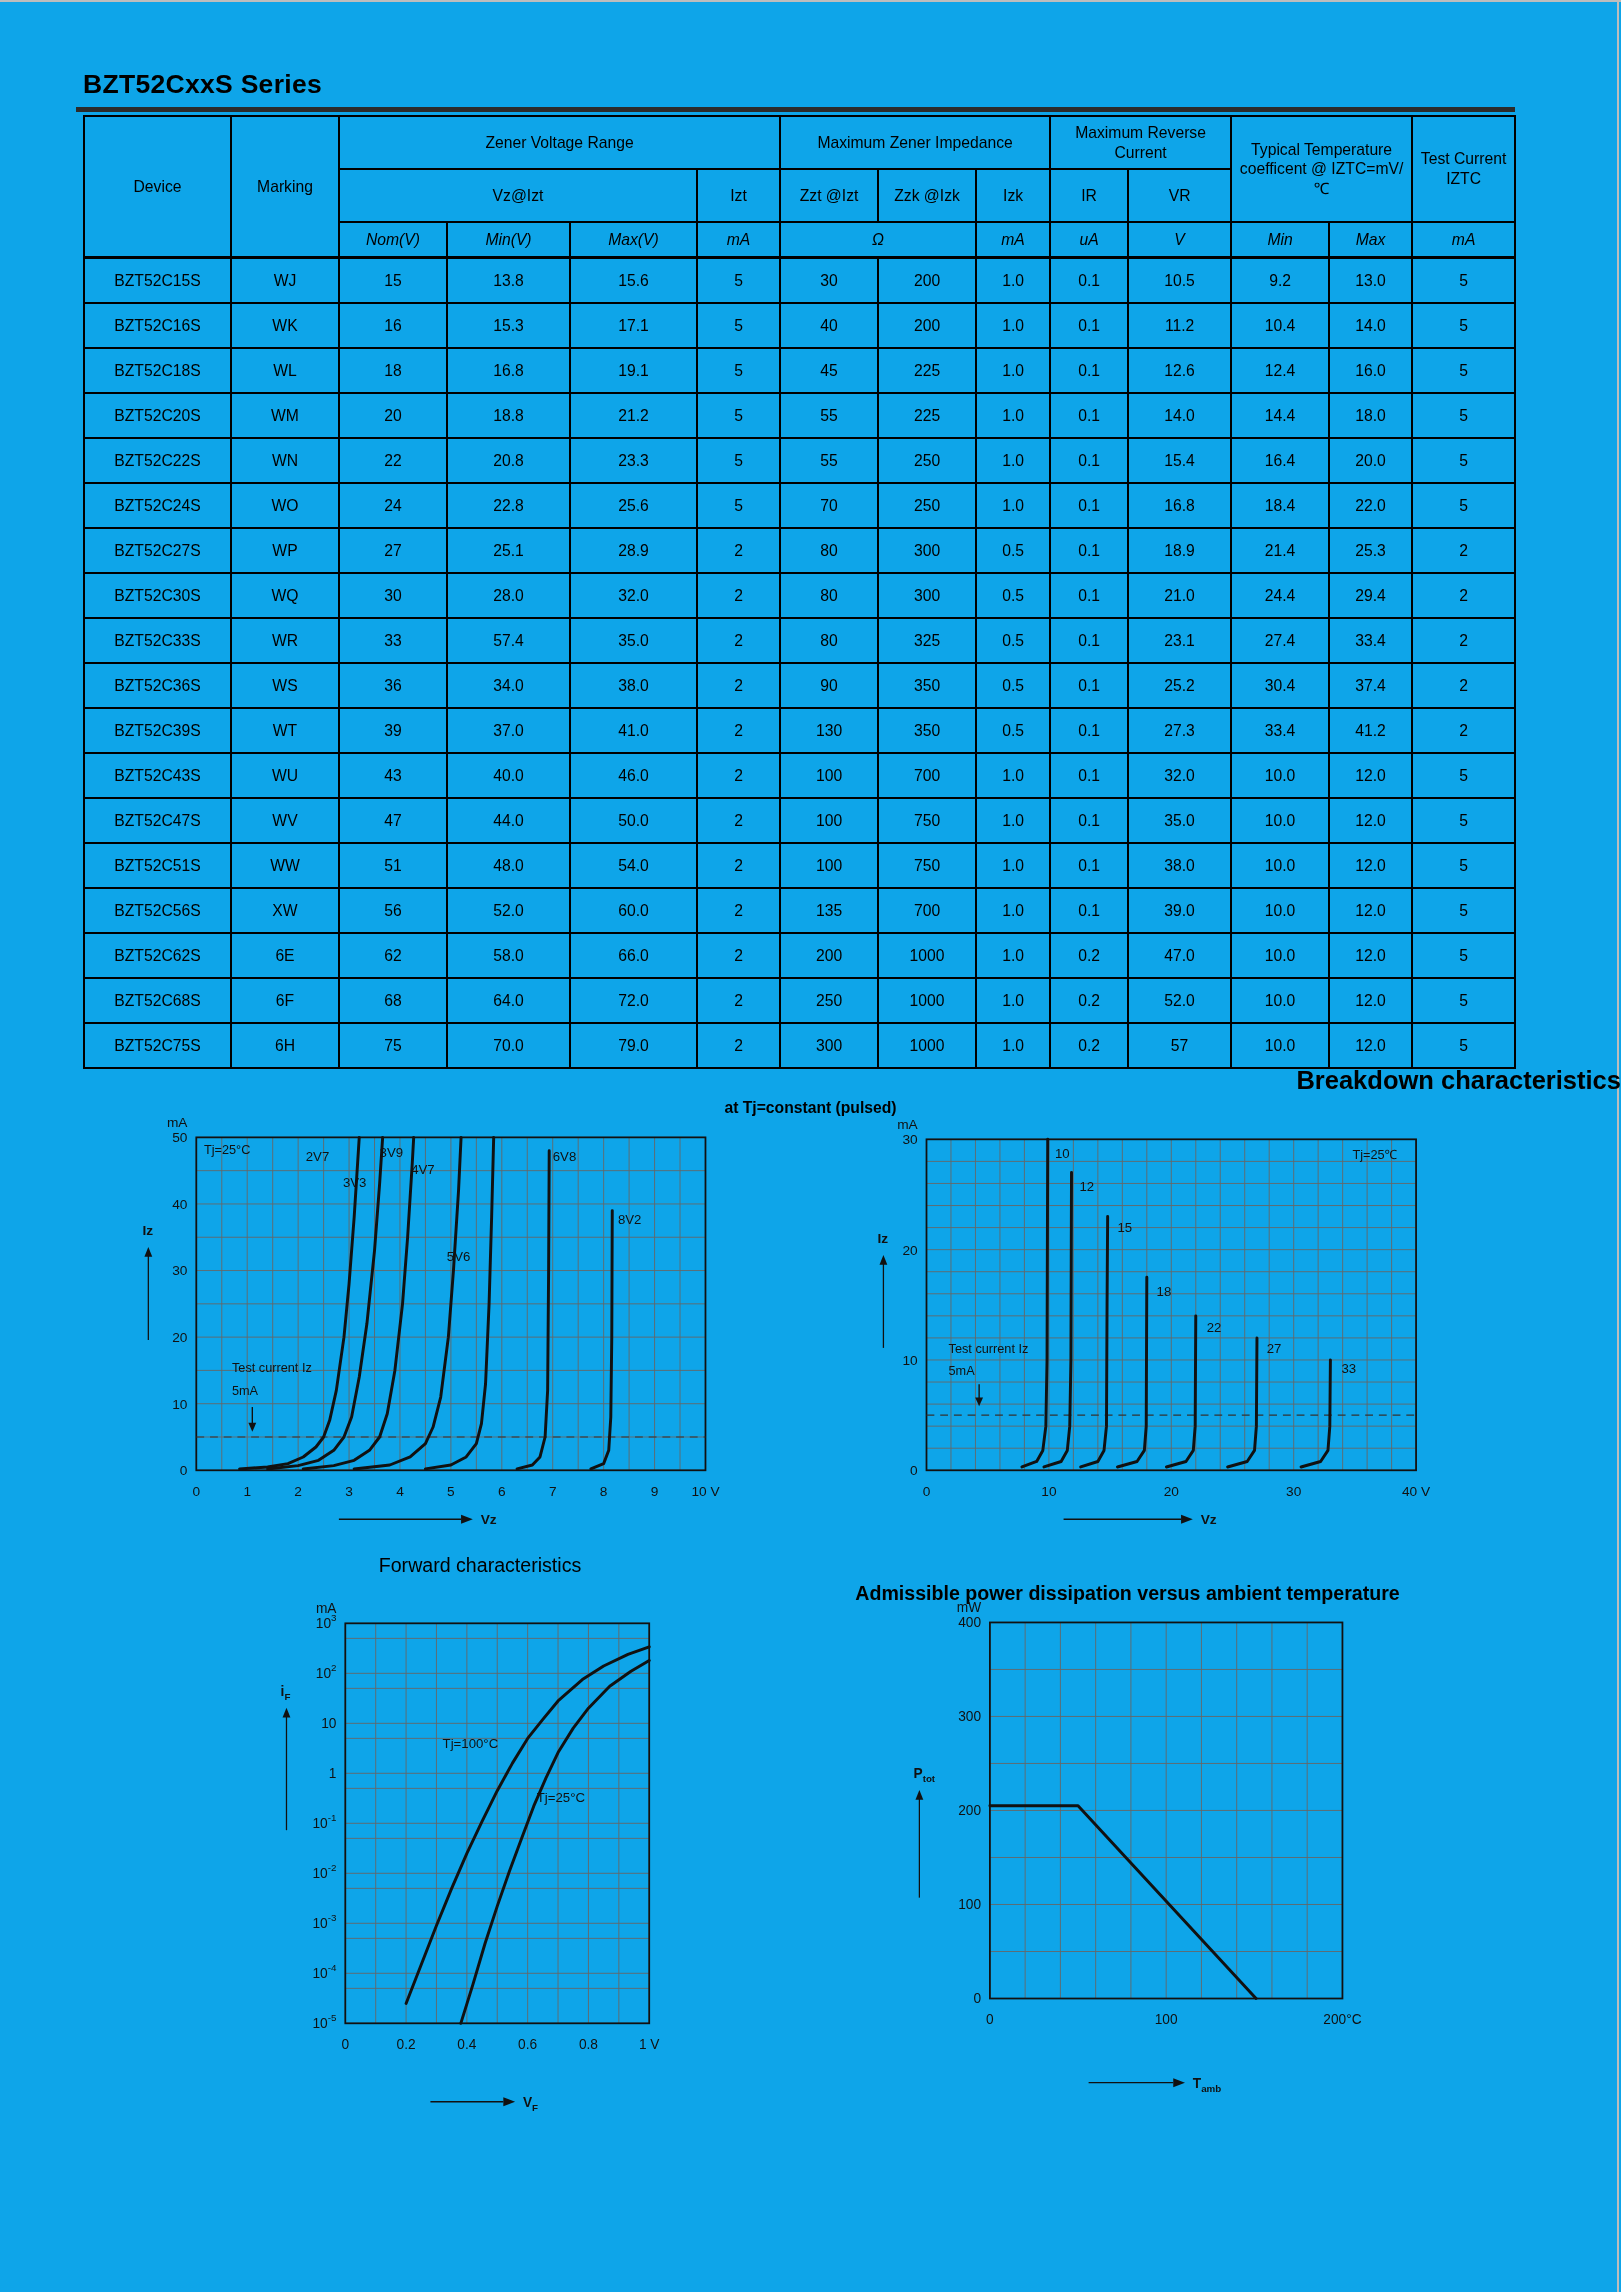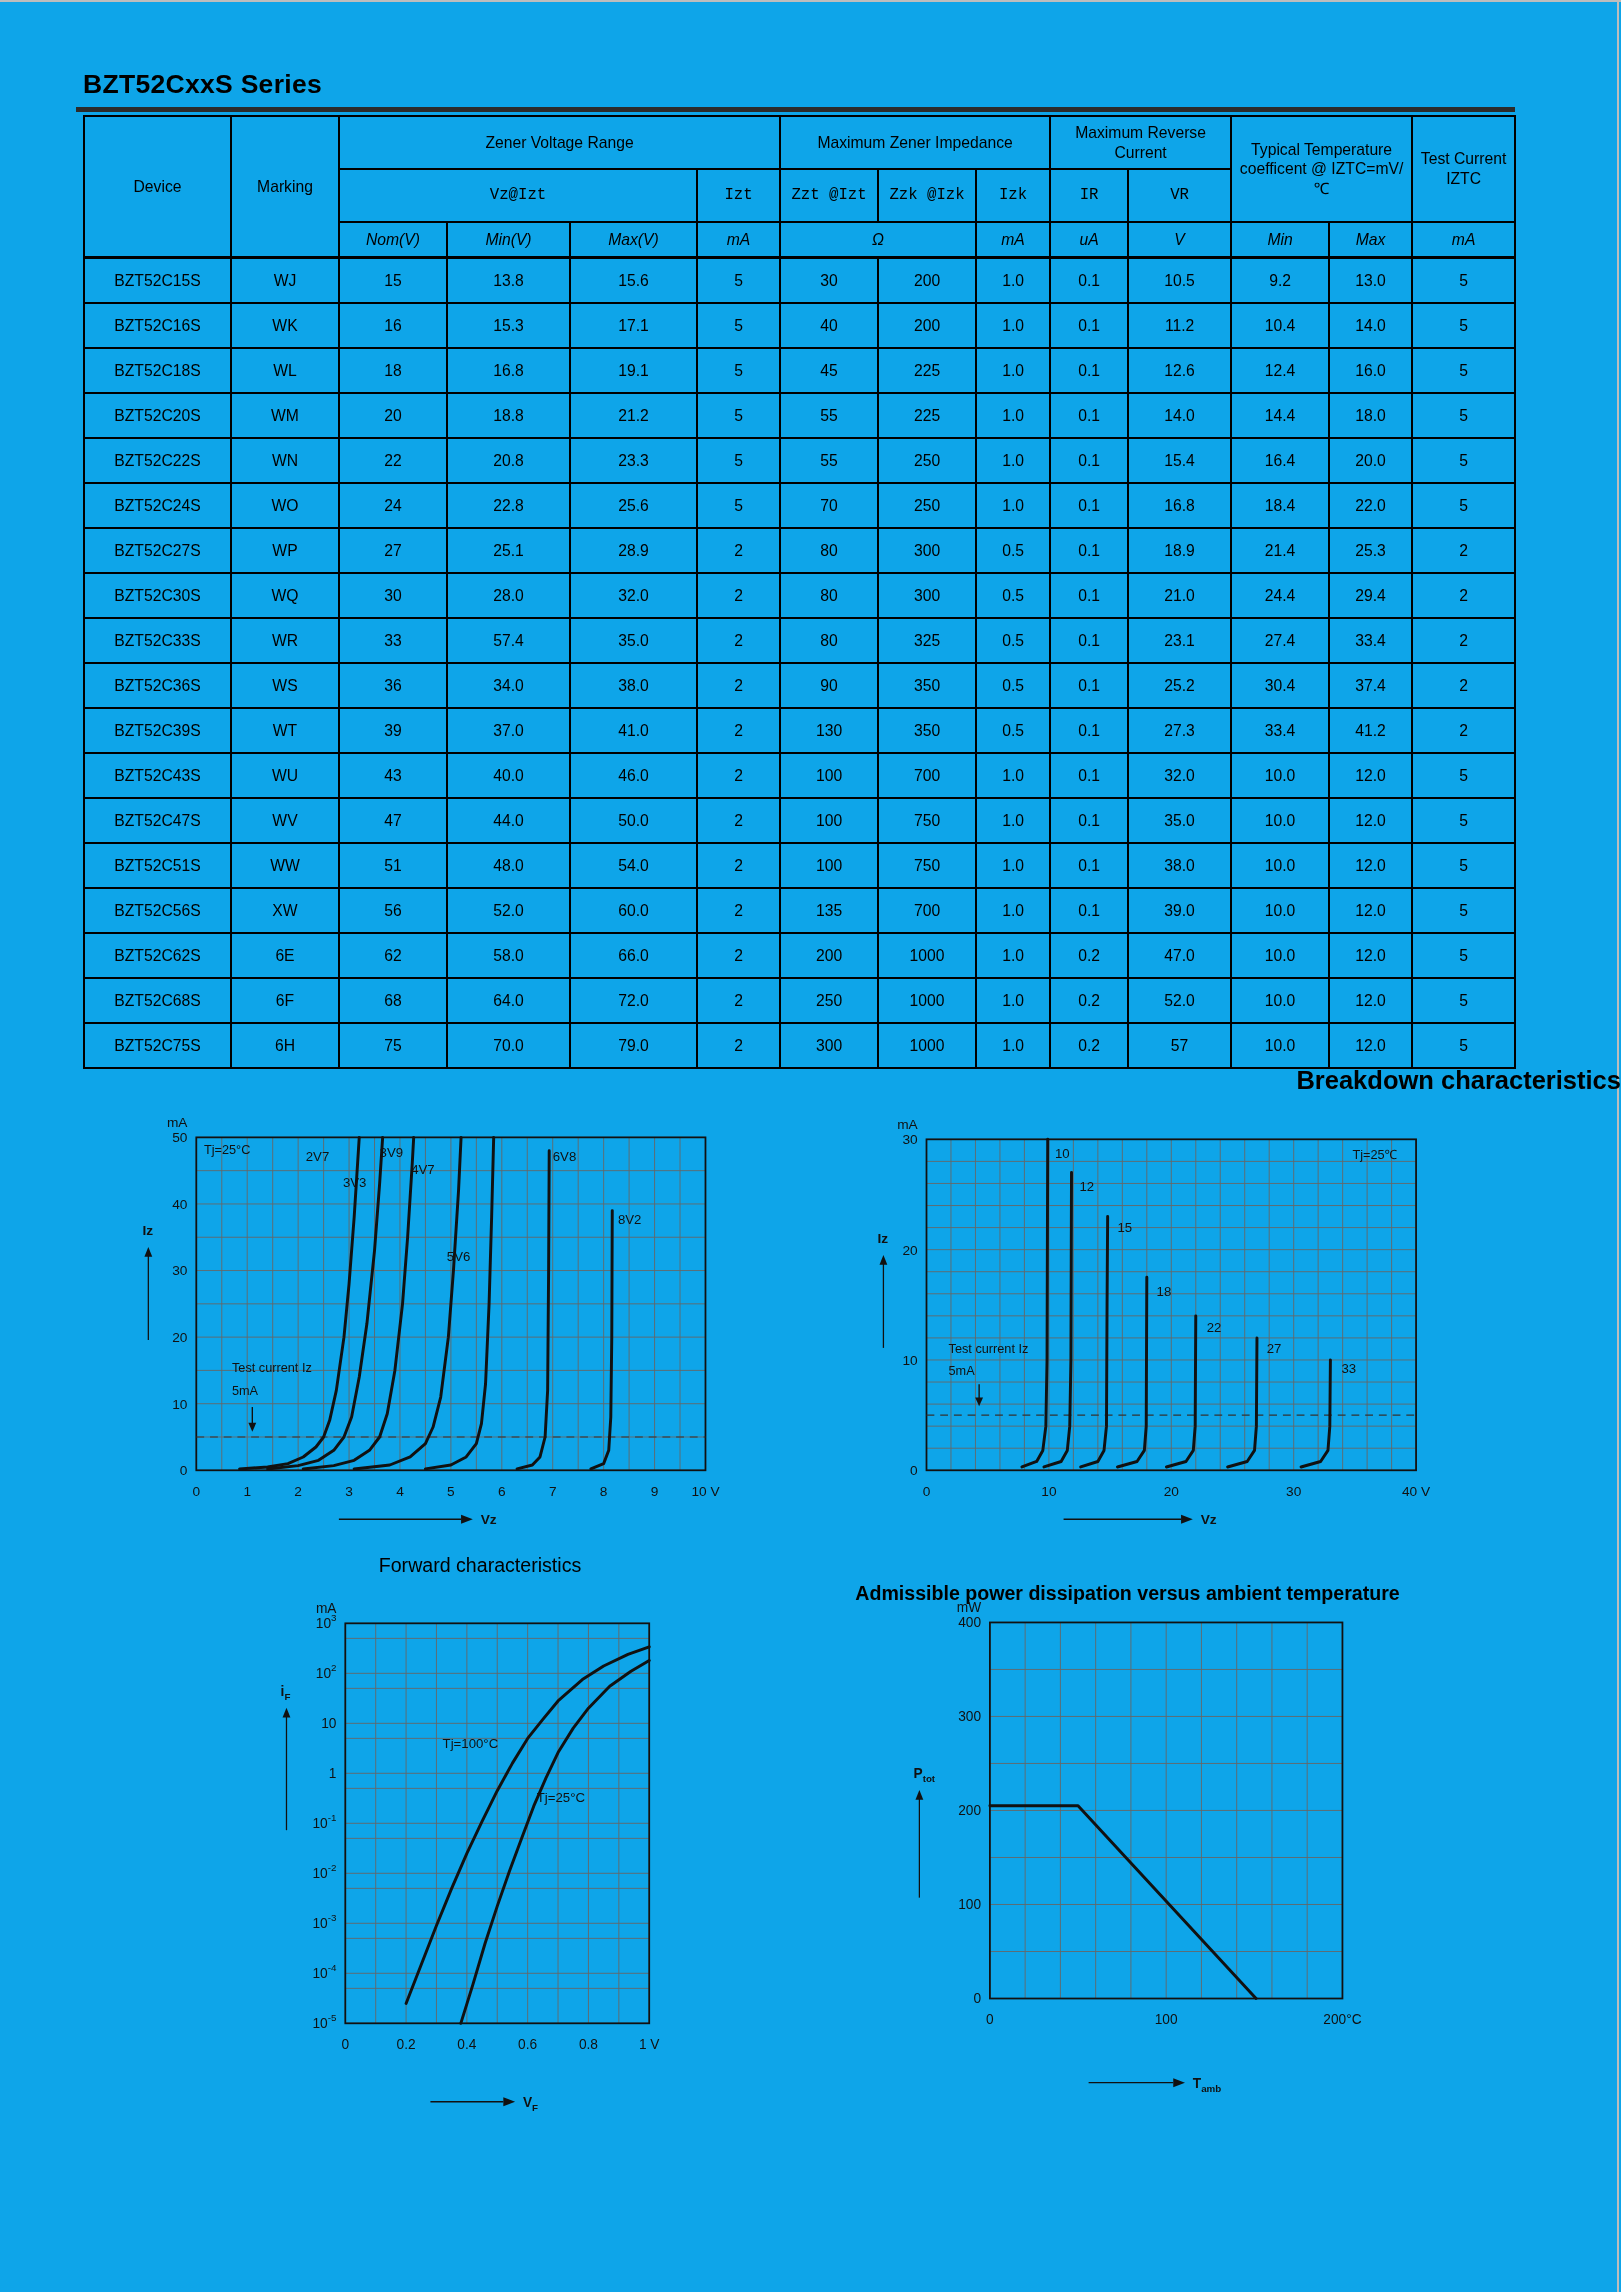--- a/index.html
+++ b/index.html
@@ -7,21 +7,21 @@
         font-family:"Liberation Sans", sans-serif;color:#000;overflow:hidden;}
   .edge-top{position:absolute;left:0;top:0;width:1621px;height:2px;background:#bdbdbd;}
   .edge-right{position:absolute;left:1617px;top:0;width:2px;height:2293px;background:#bdbdbd;}
   .page-title{position:absolute;left:83px;top:69px;font-size:26.5px;font-weight:bold;letter-spacing:0.3px;}
   .rule{position:absolute;left:76px;top:107px;width:1439px;height:4.9px;background:#2b2b2b;}
   table.spec{position:absolute;left:83px;top:115px;width:1428px;border-collapse:collapse;
              table-layout:fixed;font-size:15.7px;text-align:center;}
   .spec th,.spec td{border:2px solid #000;vertical-align:middle;padding:1px 2.9px;overflow:hidden;}
   .spec th{font-weight:400;line-height:1.25;}
   .spec thead tr.r1 th{height:49px;}
-  .spec thead tr.r2 th{height:49px;font-family:Liberation Mono, monospace;}
+  .spec thead tr.r2 th{height:49px;}
   .spec thead tr.r3 th{height:31px;font-style:italic;}
   .spec thead{border-bottom:3.9px solid #000;}
   .spec tbody td{height:41px;}
   .spec{border:2.9px solid #000;}
   .chart-svg{position:absolute;}
   #chart0{left:103px;top:1108px;}
   #chart1{left:848px;top:1108px;}
   #chart2{left:255px;top:1590px;}
   #chart3{left:843px;top:1590px;}
   .bd-title{position:absolute;left:0;top:1066px;width:1621px;text-align:right;
@@ -379,20 +379,21 @@
           <td>0.2</td>
           <td>57</td>
           <td>10.0</td>
           <td>12.0</td>
           <td>5</td>
         </tr>
       </tbody>
   </table>
 
   <div class="bd-title">Breakdown characteristics</div>
+  <div class="bd-sub">at Tj=constant (pulsed)</div>
 
   <svg id="chart0" class="chart-svg" width="686" height="470" viewBox="0 0 700 480">
       <line x1="95" y1="30" x2="95" y2="370" stroke="#666" stroke-width="0.9"></line>
       <line x1="121" y1="30" x2="121" y2="370" stroke="#666" stroke-width="0.9"></line>
       <line x1="147" y1="30" x2="147" y2="370" stroke="#666" stroke-width="0.9"></line>
       <line x1="173" y1="30" x2="173" y2="370" stroke="#666" stroke-width="0.9"></line>
       <line x1="199" y1="30" x2="199" y2="370" stroke="#666" stroke-width="0.9"></line>
       <line x1="225" y1="30" x2="225" y2="370" stroke="#666" stroke-width="0.9"></line>
       <line x1="251" y1="30" x2="251" y2="370" stroke="#666" stroke-width="0.9"></line>
       <line x1="277" y1="30" x2="277" y2="370" stroke="#666" stroke-width="0.9"></line>

